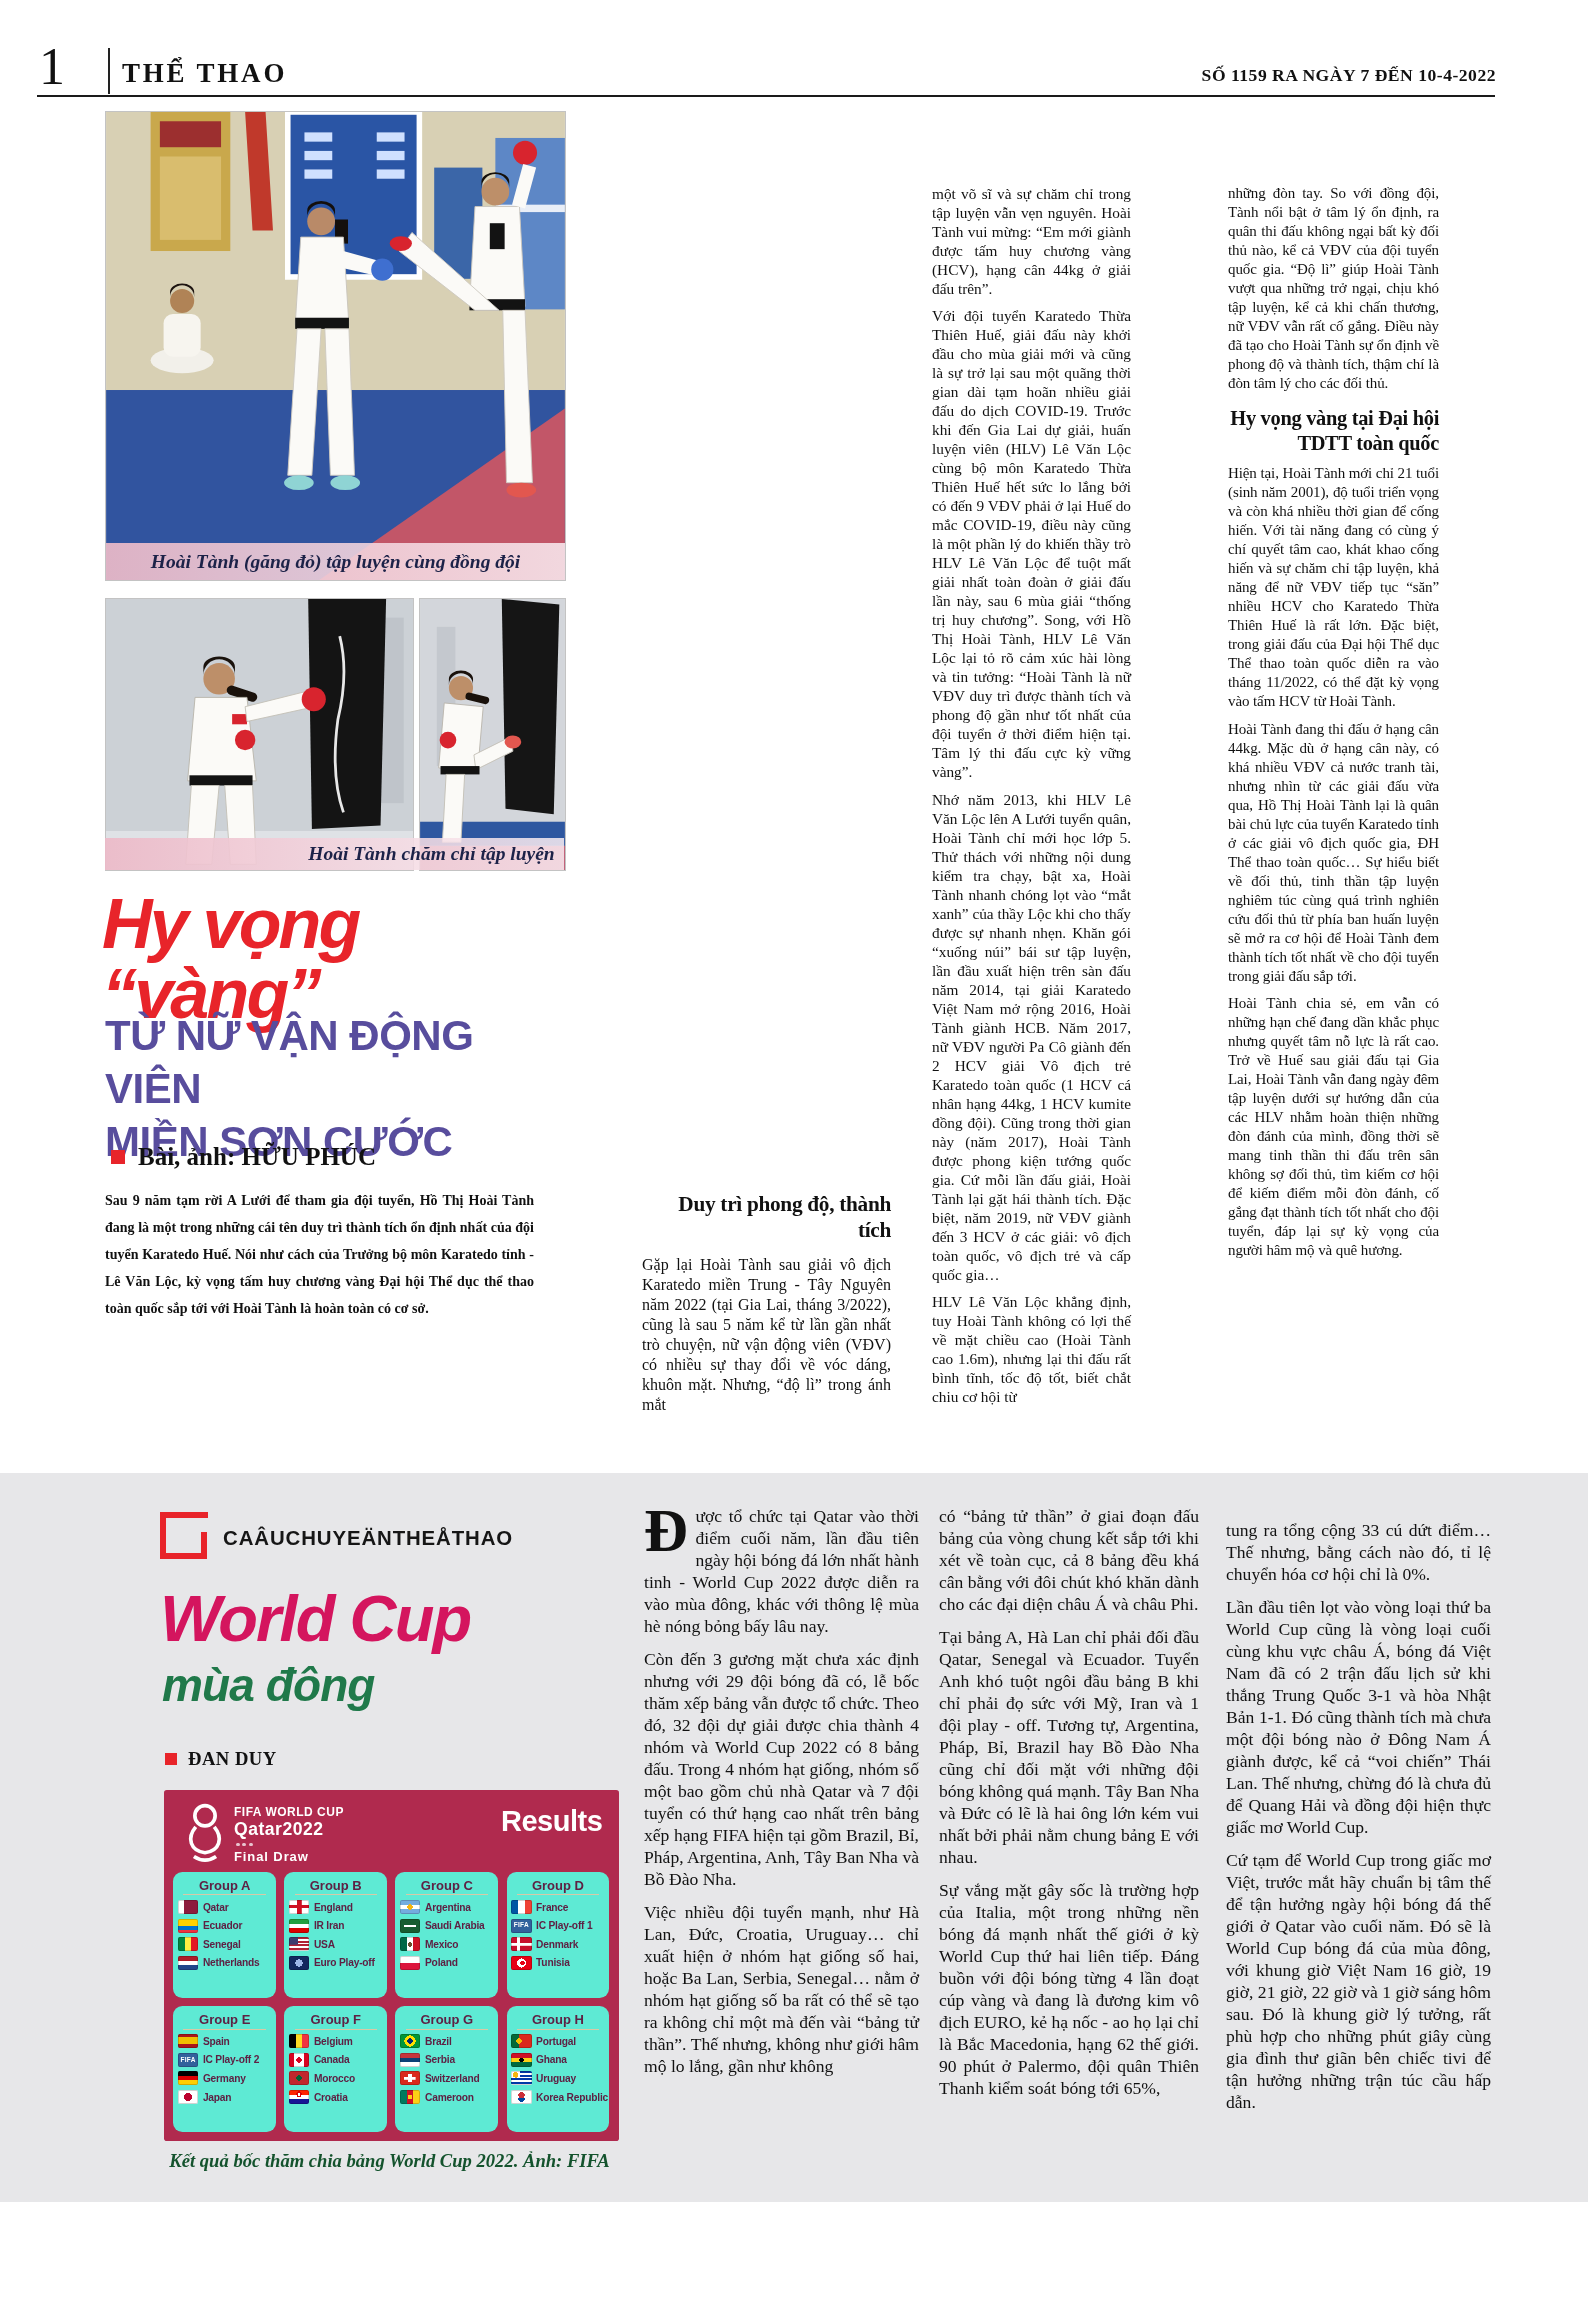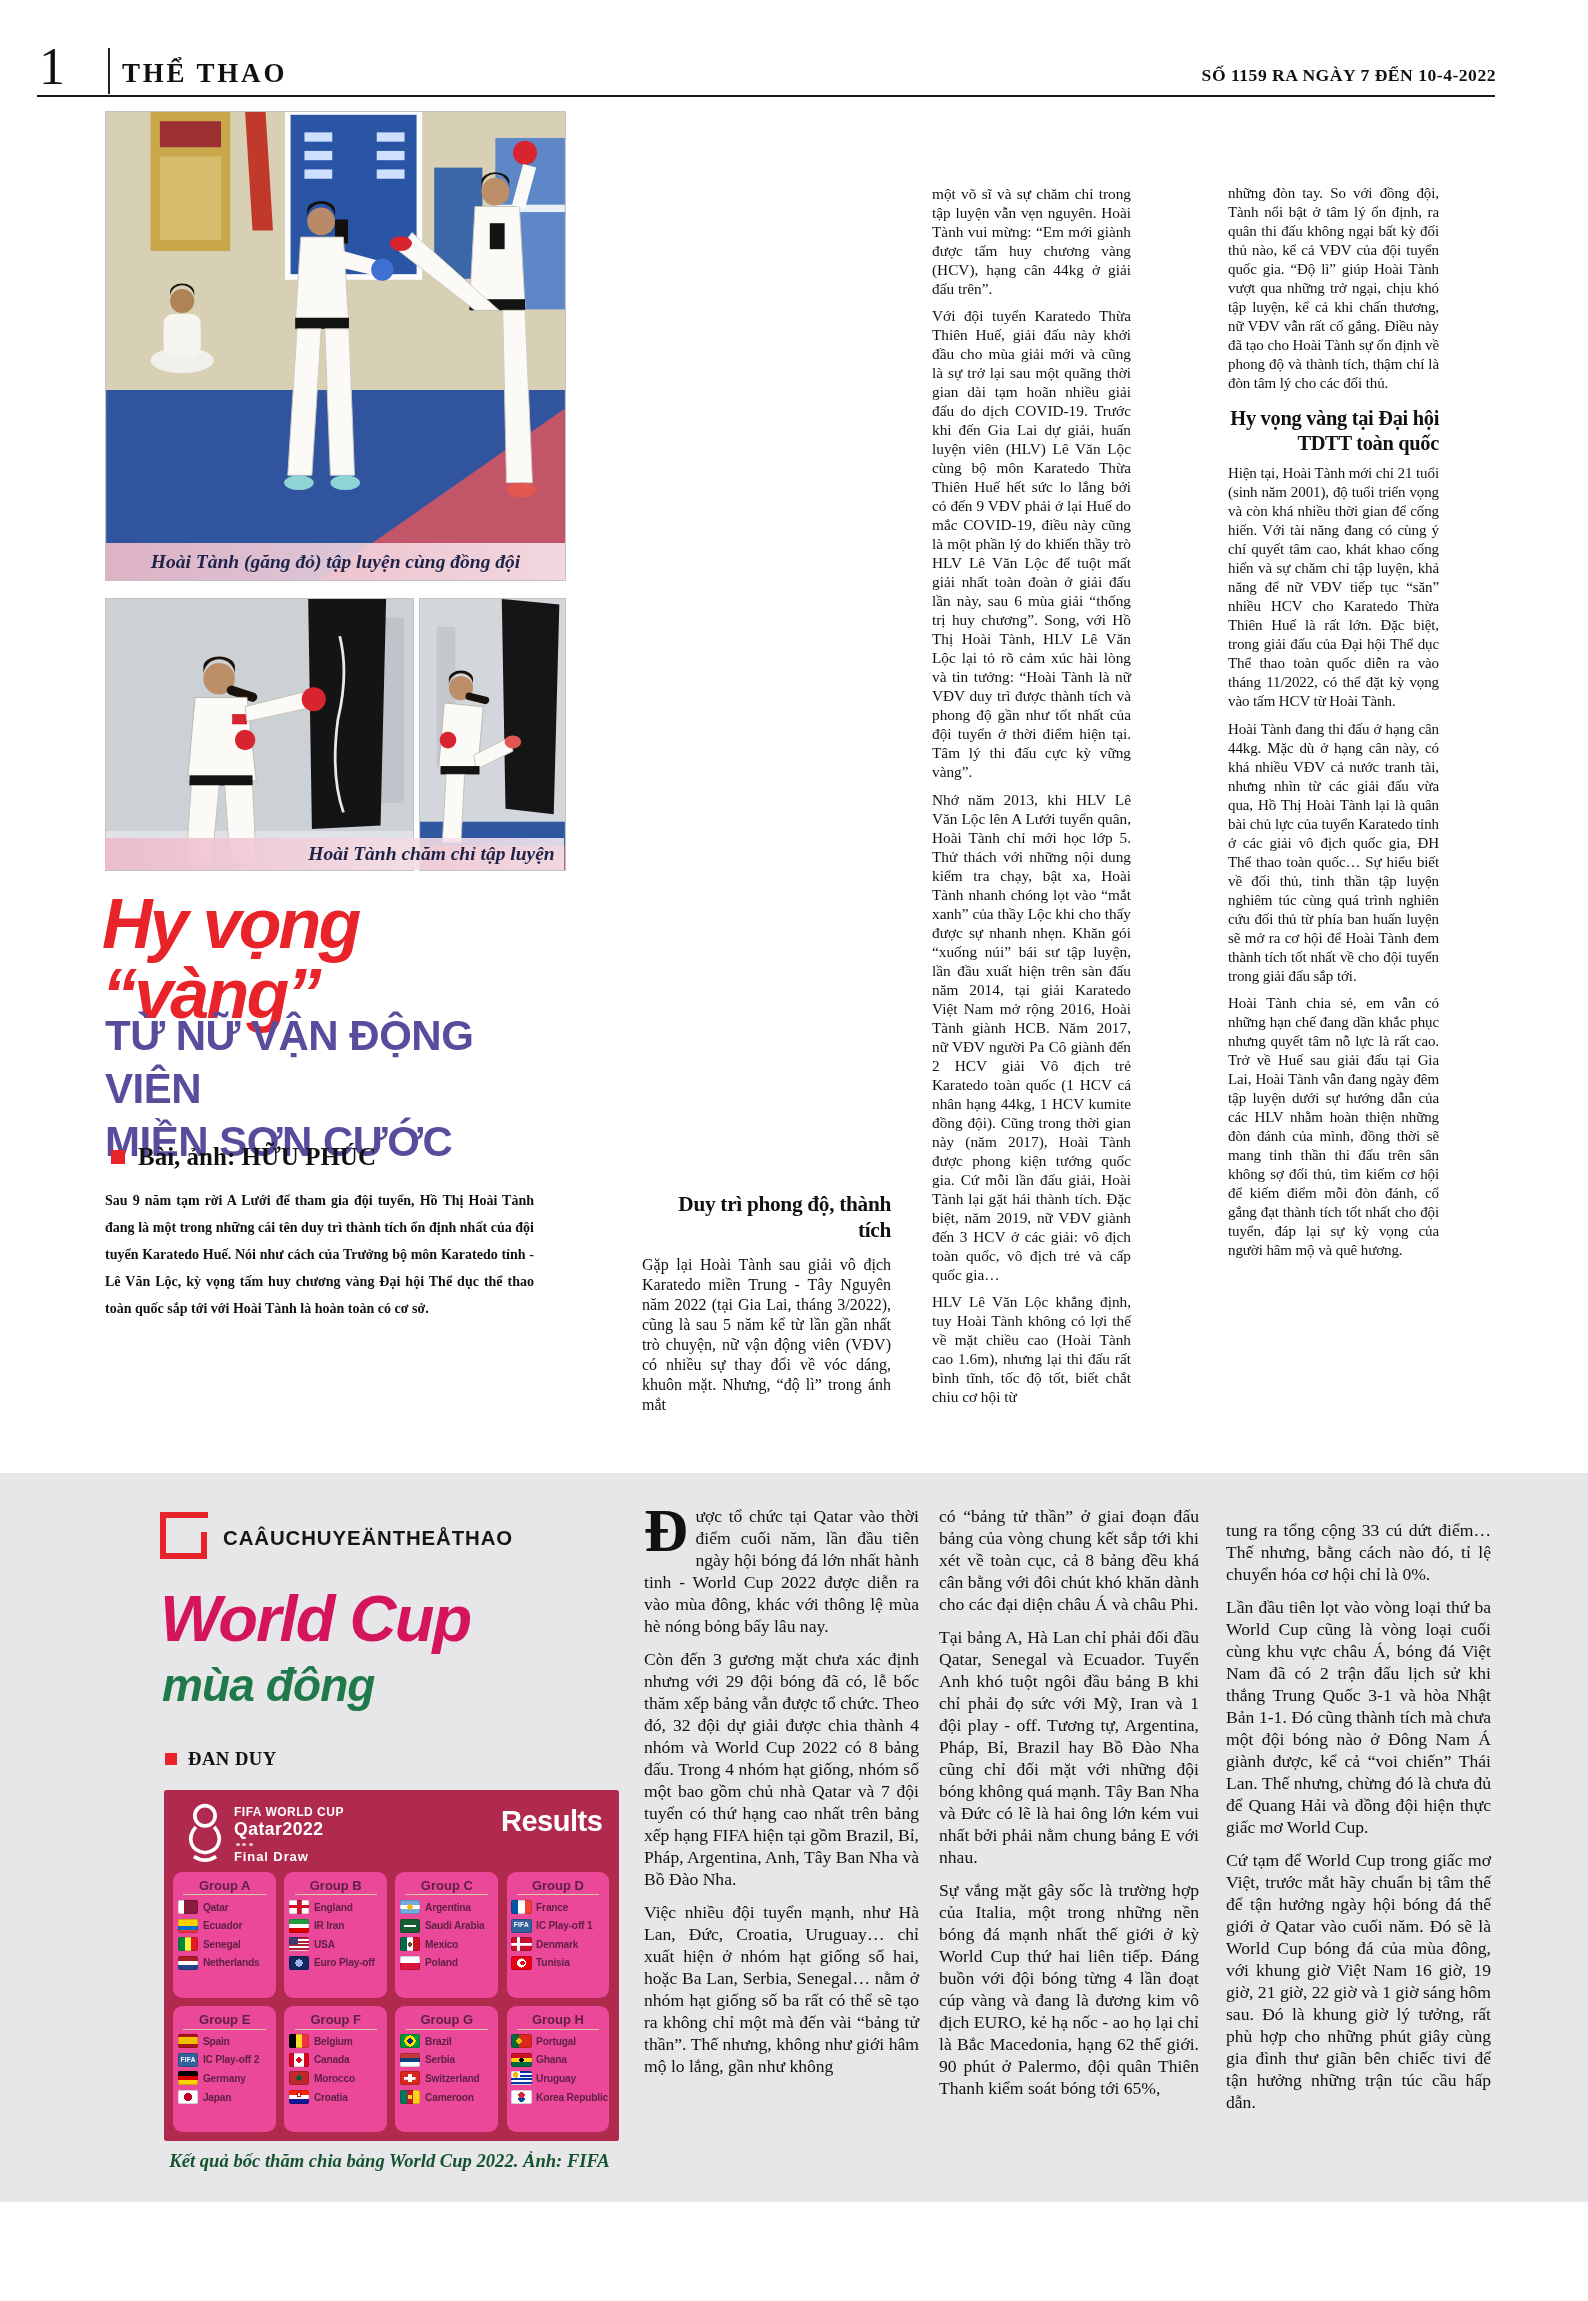--- a/index.html
+++ b/index.html
@@ -64,21 +64,21 @@
   .draw .logo-text{position:absolute;left:70px;top:15px;color:#fff;font-family:"Liberation Sans",sans-serif;}
   .lt1{font-size:12px;font-weight:800;letter-spacing:0.5px;}
   .lt2{font-size:17.6px;font-weight:800;letter-spacing:0.5px;}
   .lt-dots{display:flex;gap:2.8px;margin:2.8px 0 2.8px 1.9px;}
   .lt-dots i{width:3.7px;height:3.7px;border-radius:50%;background:#e9c4cf;display:block;}
   .lt3{font-size:13px;font-weight:800;letter-spacing:0.9px;}
   .results{position:absolute;right:16.7px;top:15px;color:#fff;font-family:"Liberation Sans",sans-serif;
       font-size:29px;font-weight:800;letter-spacing:-0.5px;}
   .groups{position:absolute;left:9.3px;top:82px;width:436px;height:260px;
       display:grid;grid-template-columns:repeat(4,1fr);grid-template-rows:1fr 1fr;gap:8.3px;}
-  .group-card{background:#ec4899;border-radius:9.3px;padding:2.8px 4.6px;overflow:hidden;}
+  .group-card{background:#5eead4;border-radius:9.3px;padding:2.8px 4.6px;overflow:hidden;}
   .card-title{font-family:"Liberation Sans",sans-serif;font-weight:700;font-size:13px;color:#5e2144;
       text-align:center;margin:2.8px 0 1.9px;}
   .card-sep{border-bottom:0.9px solid #d9c9a6;margin:0 5.6px 4.6px;}
   .team-row{display:flex;align-items:center;gap:4.6px;margin:4.6px 0;}
   .team-name{font-family:"Liberation Sans",sans-serif;font-weight:700;font-size:10.2px;color:#5e2144;
       white-space:nowrap;letter-spacing:-0.2px;}
   .draw-cap{position:absolute;left:162px;top:677px;width:455px;text-align:center;
       font-size:18.6px;font-weight:700;font-style:italic;color:#14532d;}
   
   .flag{width:20.4px;height:14px;border-radius:1.9px;flex:0 0 auto;display:inline-flex;

